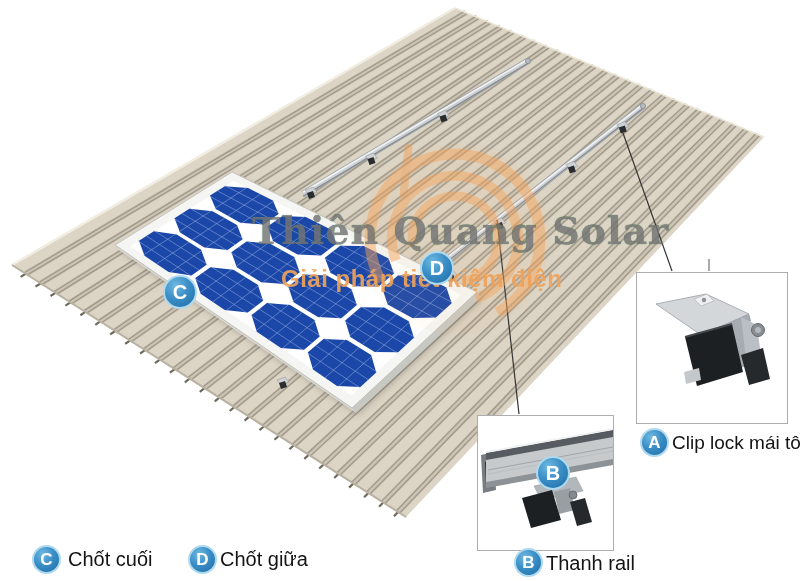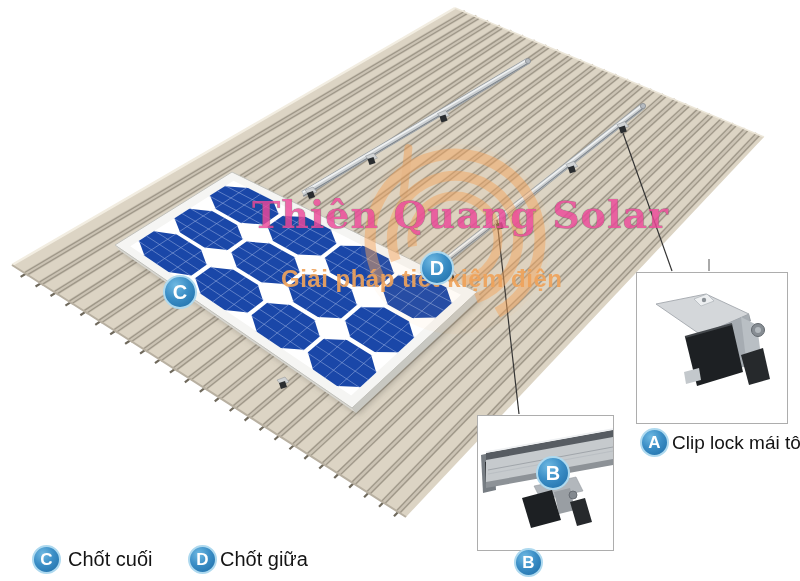--- a/index.html
+++ b/index.html
@@ -5,24 +5,24 @@
   html,body{margin:0;padding:0;background:#ffffff;}
   #stage{
     position:relative;width:800px;height:581px;overflow:hidden;background:#ffffff;
     font-family:"Liberation Sans",sans-serif;
   }
   #scene{position:absolute;left:0;top:0;}
 
   
   .wm-swirl{position:absolute;left:348px;top:132px;opacity:.5;}
   .wm-brand{
-    position:absolute;left:252px;top:194px;width:380px;
+    position:absolute;left:252px;top:210px;width:380px;
     font-family:"DejaVu Serif","Liberation Serif",serif;
     font-weight:bold;font-size:38px;line-height:1.1;letter-spacing:1px;
-    color:#ec4899;opacity:.82;white-space:nowrap;
+    color:#737373;opacity:.82;white-space:nowrap;
     text-shadow:0 0 1px #1d6e34;
   }
   .wm-tagline{
     position:absolute;left:281px;top:265px;width:320px;
     font-weight:bold;font-size:24px;letter-spacing:.5px;
     color:#efa35b;opacity:.92;white-space:nowrap;
   }
 
   
   .badge{
@@ -347,19 +347,20 @@
       <polygon points="44,82 74,74 83,104 53,112" fill="#1d2023"></polygon>
       <polygon points="92,86 107,82 114,106 99,110" fill="#26292c"></polygon>
     </svg>
     <div class="badge badge-lg" style="left:58px;top:40px;">B</div>
   </div>
 
   <div class="badge badge-sm" style="left:640px;top:428px;">A</div>
   <div class="lbl" id="label-a-text">Clip lock mái tôn</div>
 
   <div class="badge badge-sm" style="left:514px;top:548px;">B</div>
+  <div class="lbl" id="label-b-text">Thanh rail</div>
 
   <div class="badge badge-sm" style="left:32px;top:545px;">C</div>
   <div class="lbl" id="legend-c-text">Chốt cuối</div>
 
   <div class="badge badge-sm" style="left:188px;top:545px;">D</div>
   <div class="lbl" id="legend-d-text">Chốt giữa</div>
 </div>
 
 </body></html>

